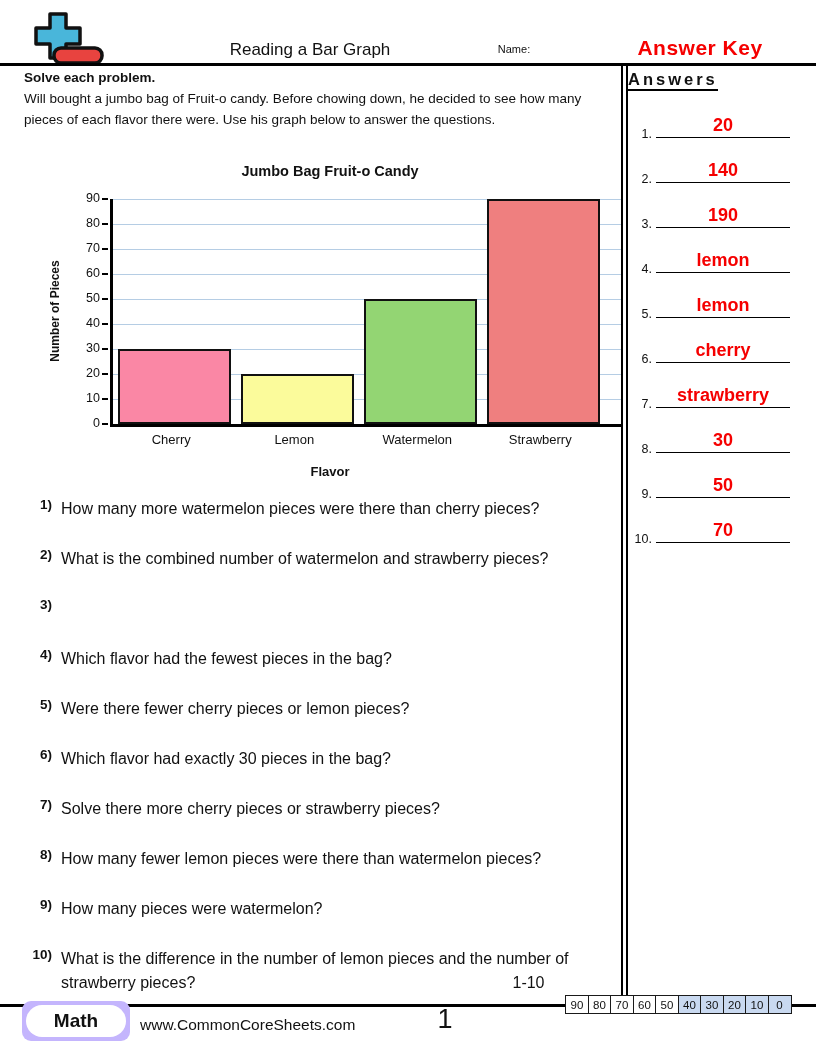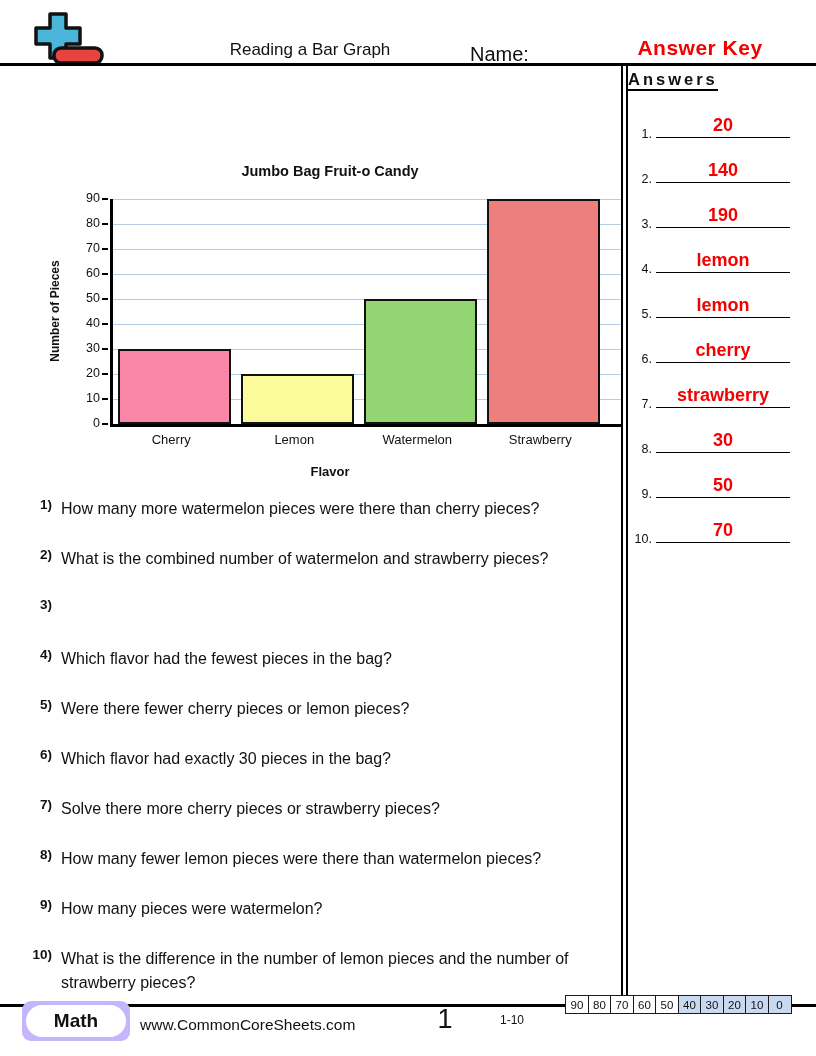--- a/index.html
+++ b/index.html
@@ -4,21 +4,21 @@
 <style>
   html,body{margin:0;padding:0;background:#888;}
   .page{
     position:relative; width:816px; height:1056px; background:#fff;
     font-family:"Liberation Sans", sans-serif; color:#111; overflow:hidden;
     margin:0 auto;
   }
   
   .logo{position:absolute; left:34px; top:12px; width:72px; height:56px;}
   .doc-title{position:absolute; left:140px; top:40px; width:340px; text-align:center; font-size:17px;}
-  .name-label{position:absolute; left:470px; top:43px; width:88px; text-align:left; font-size:20px;}
+  .name-label{position:absolute; left:470px; top:43px; width:88px; text-align:center; font-size:11px;}
   .name-value{position:absolute; left:600px; top:36px; width:200px; text-align:center;
               font-size:21px; font-weight:bold; color:var(--accent-red,#f50000); letter-spacing:.5px;}
   .header-rule{position:absolute; left:0; top:63px; width:816px; height:3px; background:#000;}
   
   .vdiv{position:absolute; top:66px; height:930px; width:2px; background:#000;}
   .vdiv.a{left:621px;} .vdiv.b{left:626px;}
   
   .intro{position:absolute; left:24px; top:68px; width:578px; font-size:13.5px; line-height:1.55;}
   .intro .solve{font-weight:bold;}
   
@@ -57,21 +57,21 @@
   .aval{position:absolute; left:28px; right:26px; bottom:8px; text-align:center;
         color:var(--accent-red,#f50000); font-weight:bold; font-size:18px;}
   
   .footer-rule{position:absolute; left:0; top:1004px; width:816px; height:3px; background:#000;}
   .badge{position:absolute; left:22px; top:1001px; width:108px; height:40px; background:#c4b5fd; border-radius:9px;}
   .badge .pill{position:absolute; left:4px; right:4px; top:4px; bottom:4px; background:#fff;
                border-radius:16px; display:flex; align-items:center; justify-content:center;
                font-weight:bold; font-size:19px;}
   .website{position:absolute; left:140px; top:1016px; font-size:15.5px;}
   .pagenum{position:absolute; left:400px; top:1004px; width:90px; text-align:center; font-size:27px;}
-  .score-label{position:absolute; left:500px; top:1013px; width:57px; text-align:left; font-size:12px;}
+  .score-label{position:absolute; left:500px; top:974px; width:57px; text-align:center; font-size:16px;}
   .score-table{position:absolute; left:565px; top:995px; display:flex;}
   .scell{width:22px; height:17px; border:1.5px solid #1a1a1a; margin-left:-1.5px;
          display:flex; align-items:center; justify-content:center; font-size:11.5px; background:#fff;}
   .scell:first-child{margin-left:0;}
   .scell.shaded{background:var(--score-blue,#c9d9f0);}
 </style>
 </head>
 <body>
 
 <div class="page">
@@ -83,20 +83,24 @@
     </svg>
   </div>
   <div class="doc-title">Reading a Bar Graph</div>
   <div class="name-label">Name:</div>
   <div class="name-value">Answer Key</div>
   <div class="header-rule"></div>
 
   <div class="vdiv a"></div>
   <div class="vdiv b"></div>
 
+  <div class="intro">
+    <span class="solve">Solve each problem.</span><br>
+    <span>Will bought a jumbo bag of Fruit-o candy. Before chowing down, he decided to see how many pieces of each flavor there were. Use his graph below to answer the questions.</span>
+  </div>
 
   <div class="chart-title">Jumbo Bag Fruit-o Candy</div>
   <div class="ylab">Number of Pieces</div>
   <div class="yticks" id="yticks">
       <div class="ytick" style="top: -8px;">90</div>
       <div class="ytick" style="top: 17px;">80</div>
       <div class="ytick" style="top: 42px;">70</div>
       <div class="ytick" style="top: 67px;">60</div>
       <div class="ytick" style="top: 92px;">50</div>
       <div class="ytick" style="top: 117px;">40</div>

